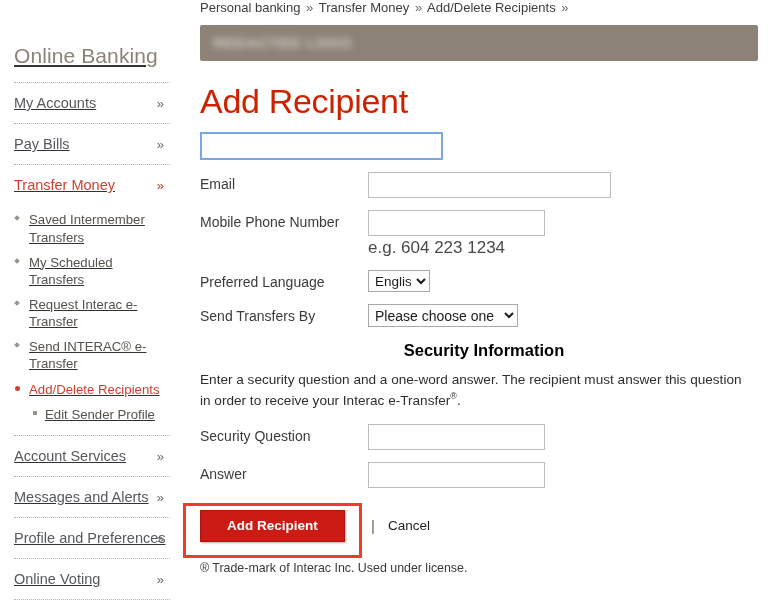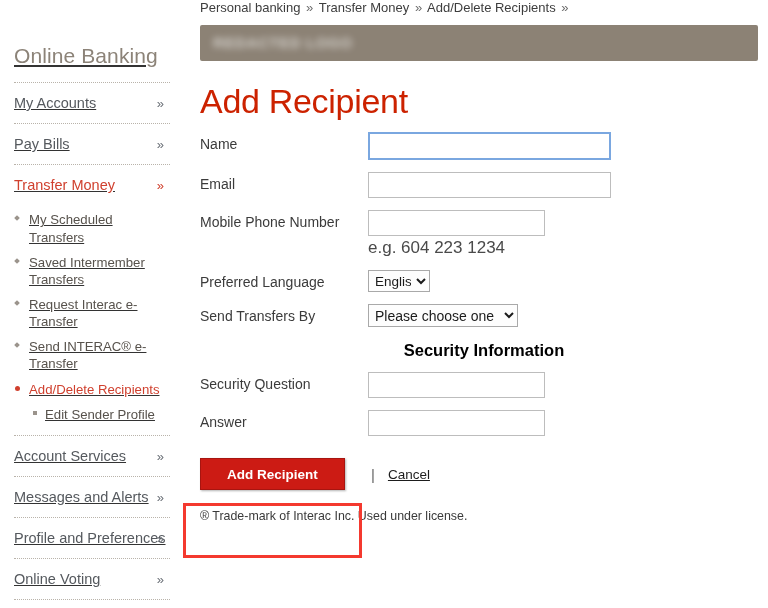--- a/index.html
+++ b/index.html
@@ -238,21 +238,20 @@
     box-shadow: 1px 1px 2px rgba(0,0,0,0.3);
   }
   #pipe {
     color: #666;
     font-size: 15px;
     margin: 0 13px 0 26px;
   }
   #cancel-link {
     font-size: 13.5px;
     color: #1d1d1d;
-    text-decoration: underline;
     cursor: pointer;
   }
   #footnote {
     font-size: 12.4px;
     color: #3a3a3a;
     margin-top: 17px;
   }
 
   
   #highlight-box {
@@ -290,25 +289,25 @@
   <div class="dotsep"></div>
 
   <div class="nav-top active">
     <span>Transfer Money</span>
     <span class="chev">»</span>
   </div>
 
   <div class="sub-list">
     <div class="sub-item">
       <span class="bullet"></span>
+      <span>Saved Intermember Transfers</span>
+    </div>
+    <div class="sub-item">
+      <span class="bullet"></span>
       <span>My Scheduled Transfers</span>
-    </div>
-    <div class="sub-item">
-      <span class="bullet"></span>
-      <span>Saved Intermember Transfers</span>
     </div>
     <div class="sub-item">
       <span class="bullet"></span>
       <span>Request Interac e-Transfer</span>
     </div>
     <div class="sub-item">
       <span class="bullet"></span>
       <span>Send INTERAC® e-Transfer</span>
     </div>
     <div class="sub-item active">
@@ -363,21 +362,20 @@
     <span class="sep">»</span>
   </div>
 
   <div id="headerbar">
     <div id="headerbar-logo">REDACTED LOGO</div>
   </div>
 
   <h1 id="page-title">Add Recipient</h1>
 
   <div class="form-row">
-    <div class="form-label">Name</div>
     <input class="txt wide focused" type="text" autofocus="" value="" style="">
   </div>
 
   <div class="form-row">
     <div class="form-label">Email</div>
     <input class="txt wide" type="text" value="" style="">
   </div>
 
   <div class="form-row">
     <div class="form-label">Mobile Phone Number</div>
@@ -394,20 +392,21 @@
 
   <div class="form-row">
     <div class="form-label">Send Transfers By</div>
     <select class="sel large">
       <option>Please choose one</option>
     </select>
   </div>
 
   <h2 id="security-title">Security Information</h2>
 
+  <p id="security-desc"><span>Enter a security question and a one-word answer. The recipient must answer this question in order to receive your Interac e-Transfer</span><sup>®</sup><span>.</span></p>
 
   <div class="form-row">
     <div class="form-label">Security Question</div>
     <input class="txt mid" type="text" value="" style="">
   </div>
 
   <div class="form-row">
     <div class="form-label">Answer</div>
     <input class="txt mid" type="text" value="" style="">
   </div>

